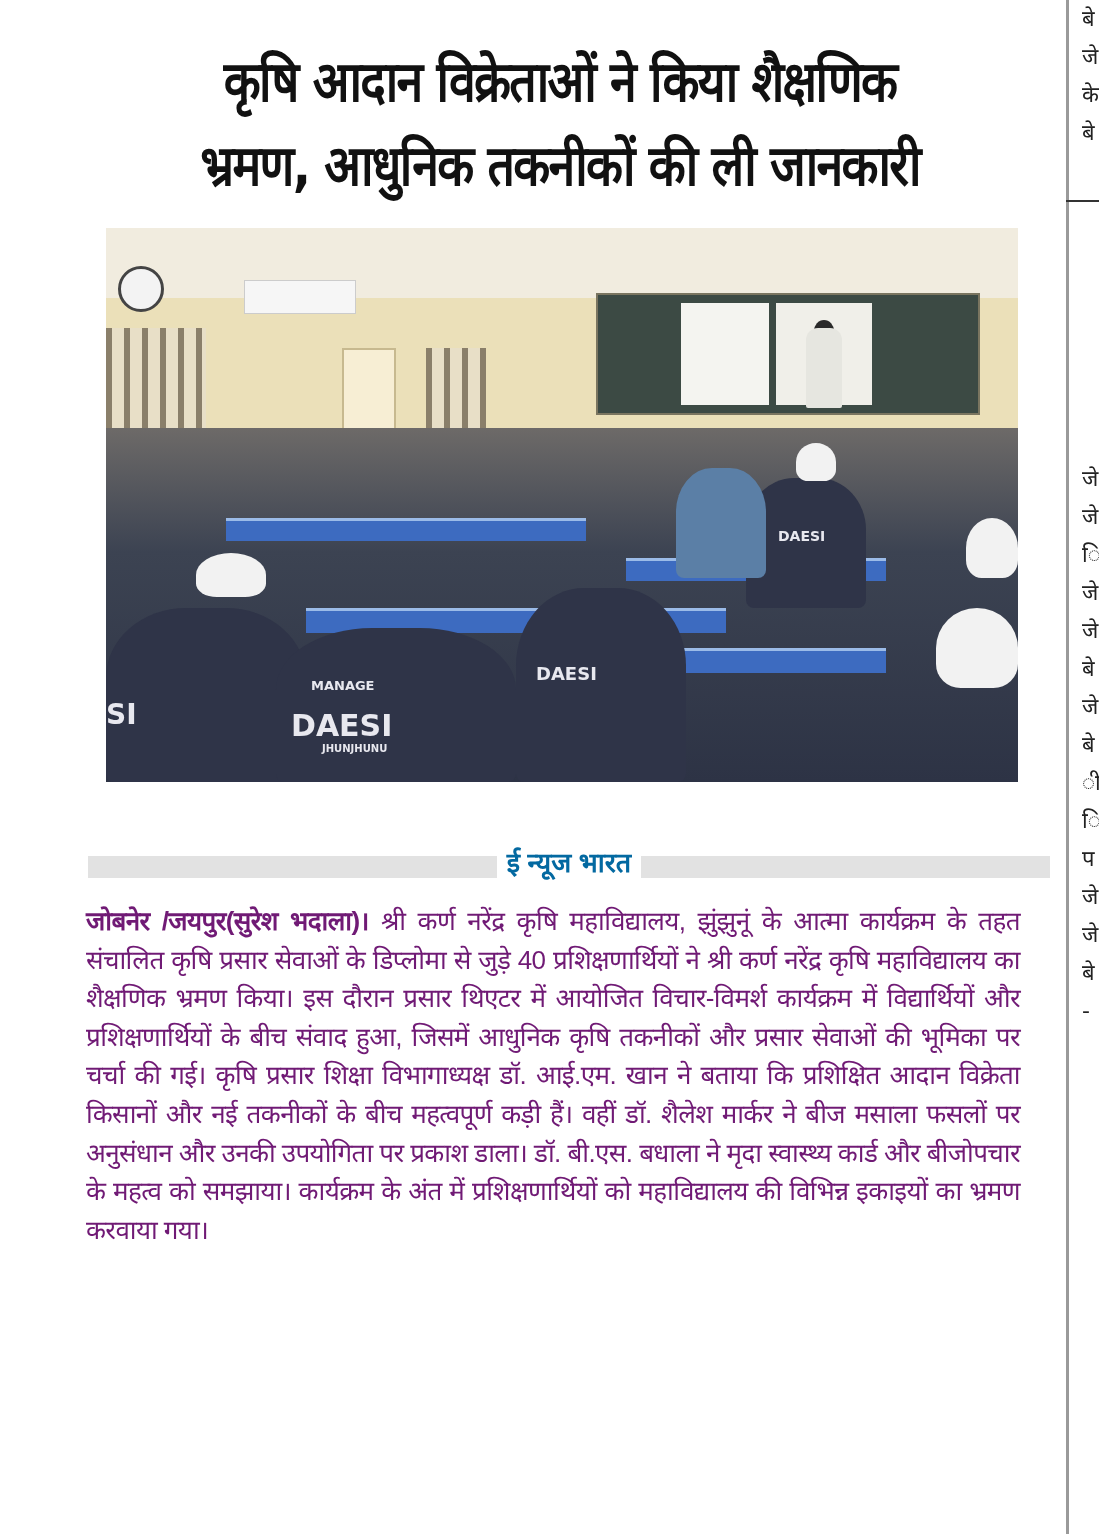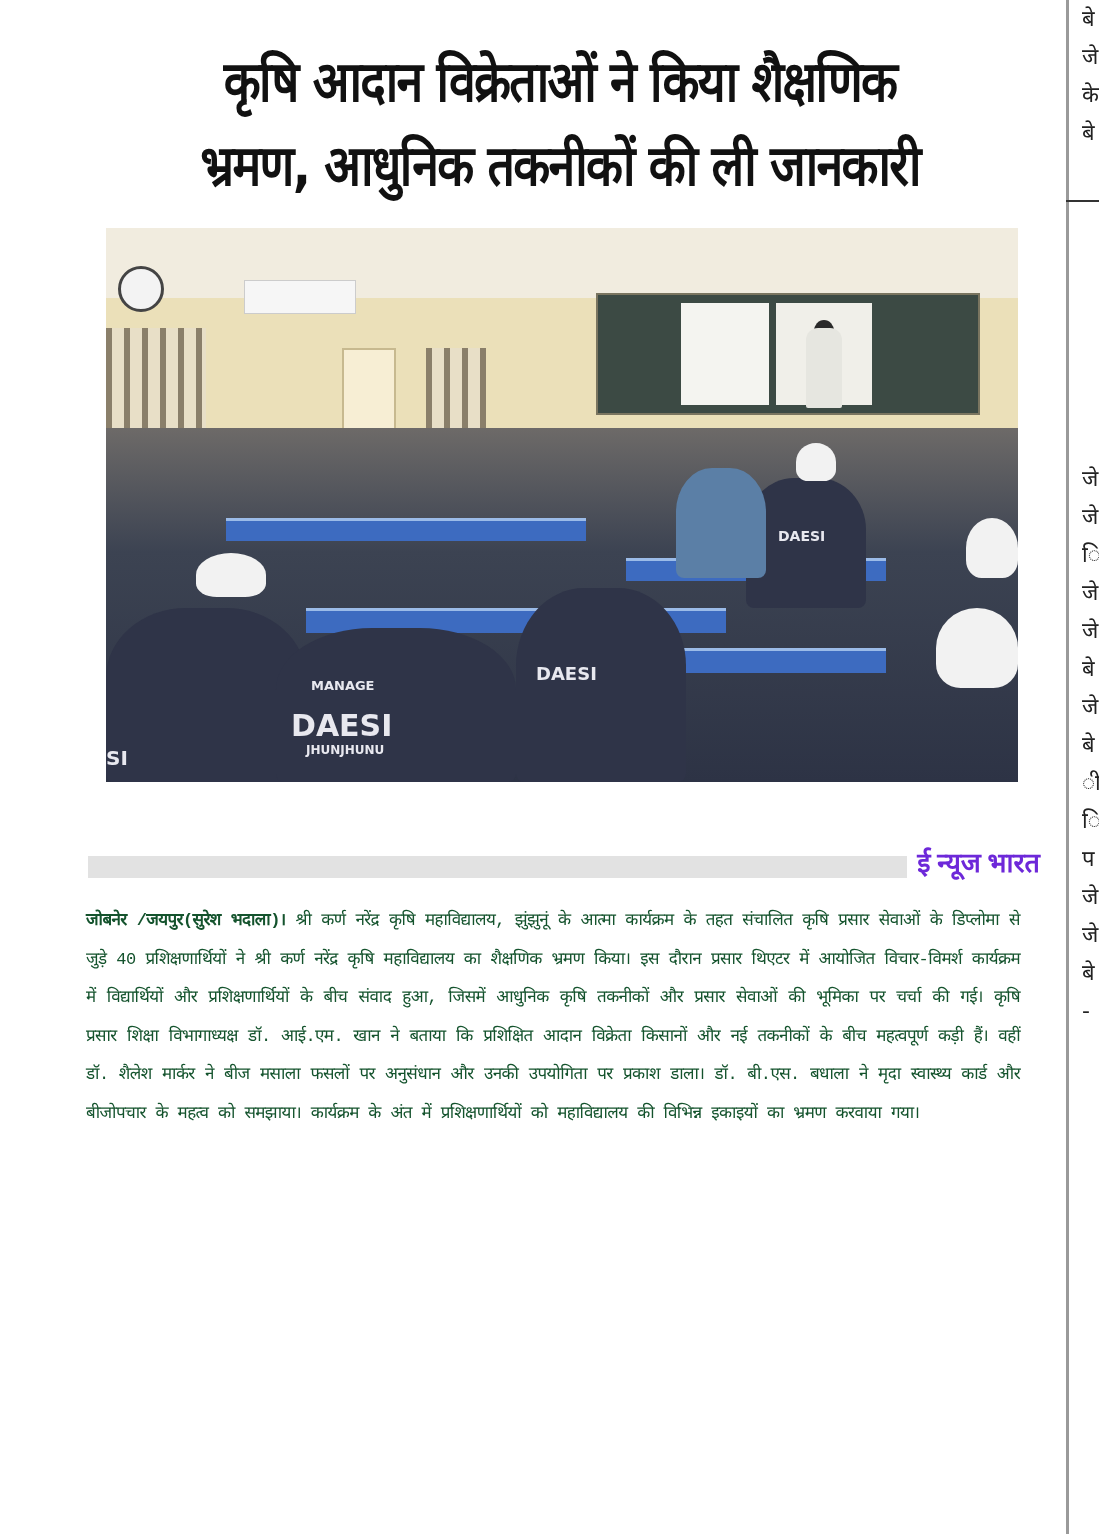--- a/index.html
+++ b/index.html
@@ -31,27 +31,27 @@
     .photo .crowd { position: absolute; left: 0; top: 200px; width: 100%; height: 354px;
       background: linear-gradient(180deg, #6d6a68 0%, #3c4352 35%, #2d3345 100%); }
     .photo .desk { position: absolute; background: #3d6bc0; border-top: 3px solid #9bbbe8; }
     .photo .person { position: absolute; background: #2f3448; border-radius: 40% 40% 8px 8px; }
     .photo .cap { position: absolute; background: #f2f2f2; border-radius: 50% 50% 30% 30%; }
     .photo .logo-text { position: absolute; color: #e8e8ef; font-family: "DejaVu Sans", sans-serif; font-weight: bold; }
     .byline-bar {
       position: absolute; left: 88px; top: 856px; width: 962px; height: 22px; background: #e2e2e2;
     }
     .byline {
-      position: absolute; left: 88px; top: 843px; width: 962px; text-align: right;
-      font-family: Liberation Serif, serif; font-weight: bold; font-size: 27px; color: #6d28d9;
+      position: absolute; left: 88px; top: 843px; width: 962px; text-align: center;
+      font-family: Liberation Sans, sans-serif; font-weight: bold; font-size: 27px; color: #0369a1;
     }
     .byline span { background: #ffffff; padding: 0 10px; }
     .body {
       position: absolute; left: 86px; top: 902px; width: 934px;
-      font-family: Liberation Mono, monospace; font-size: 17px; line-height: 38.6px; color: #14532d;
+      font-family: Liberation Sans, sans-serif; font-size: 26px; line-height: 38.6px; color: #701a75;
       text-align: justify; letter-spacing: -0.6px;
     }
     .body .lead { font-weight: bold; }
     .right-rule { position: absolute; left: 1066px; top: 0; width: 3px; height: 1534px; background: #9a9a9a; }
     .right-hline { position: absolute; left: 1066px; top: 200px; width: 33px; height: 2px; background: #333; }
     .right-col {
       position: absolute; left: 1082px; width: 17px; font-family: "DejaVu Sans", sans-serif;
       font-size: 22px; color: #222; overflow: hidden; line-height: 38px;
     }
   </style>
@@ -85,22 +85,22 @@
   <div class="person" style="left:170px;top:400px;width:240px;height:154px;"></div>
   <div class="person" style="left:410px;top:360px;width:170px;height:194px;"></div>
   <div class="person" style="left:640px;top:250px;width:120px;height:130px;"></div>
   <div class="person" style="left:570px;top:240px;width:90px;height:110px; background:#5b7fa6;"></div>
   <div class="cap" style="left:90px;top:325px;width:70px;height:44px;"></div>
   <div class="cap" style="left:690px;top:215px;width:40px;height:38px;"></div>
   <div class="cap" style="left:830px;top:380px;width:82px;height:80px;"></div>
   <div class="cap" style="left:860px;top:290px;width:52px;height:60px;"></div>
   <div class="logo-text" style="left:185px;top:480px;font-size:30px;">DAESI</div>
   <div class="logo-text" style="left:205px;top:450px;font-size:13px;">MANAGE</div>
-  <div class="logo-text" style="left:0;top:470px;font-size:20px;margin-top:48px;">SI</div>
-  <div class="logo-text" style="left:200px;top:515px;font-size:12px;">JHUNJHUNU</div>
+  <div class="logo-text" style="left:0;top:470px;font-size:28px;">SI</div>
+  <div class="logo-text" style="left:216px;top:515px;font-size:10px;">JHUNJHUNU</div>
   <div class="logo-text" style="left:430px;top:435px;font-size:18px;">DAESI</div>
   <div class="logo-text" style="left:672px;top:300px;font-size:14px;">DAESI</div>
 </div>
 
 <div class="byline-bar"></div>
 <div class="byline">
   <span>ई न्यूज भारत</span>
 </div>
 
 <div class="body">

